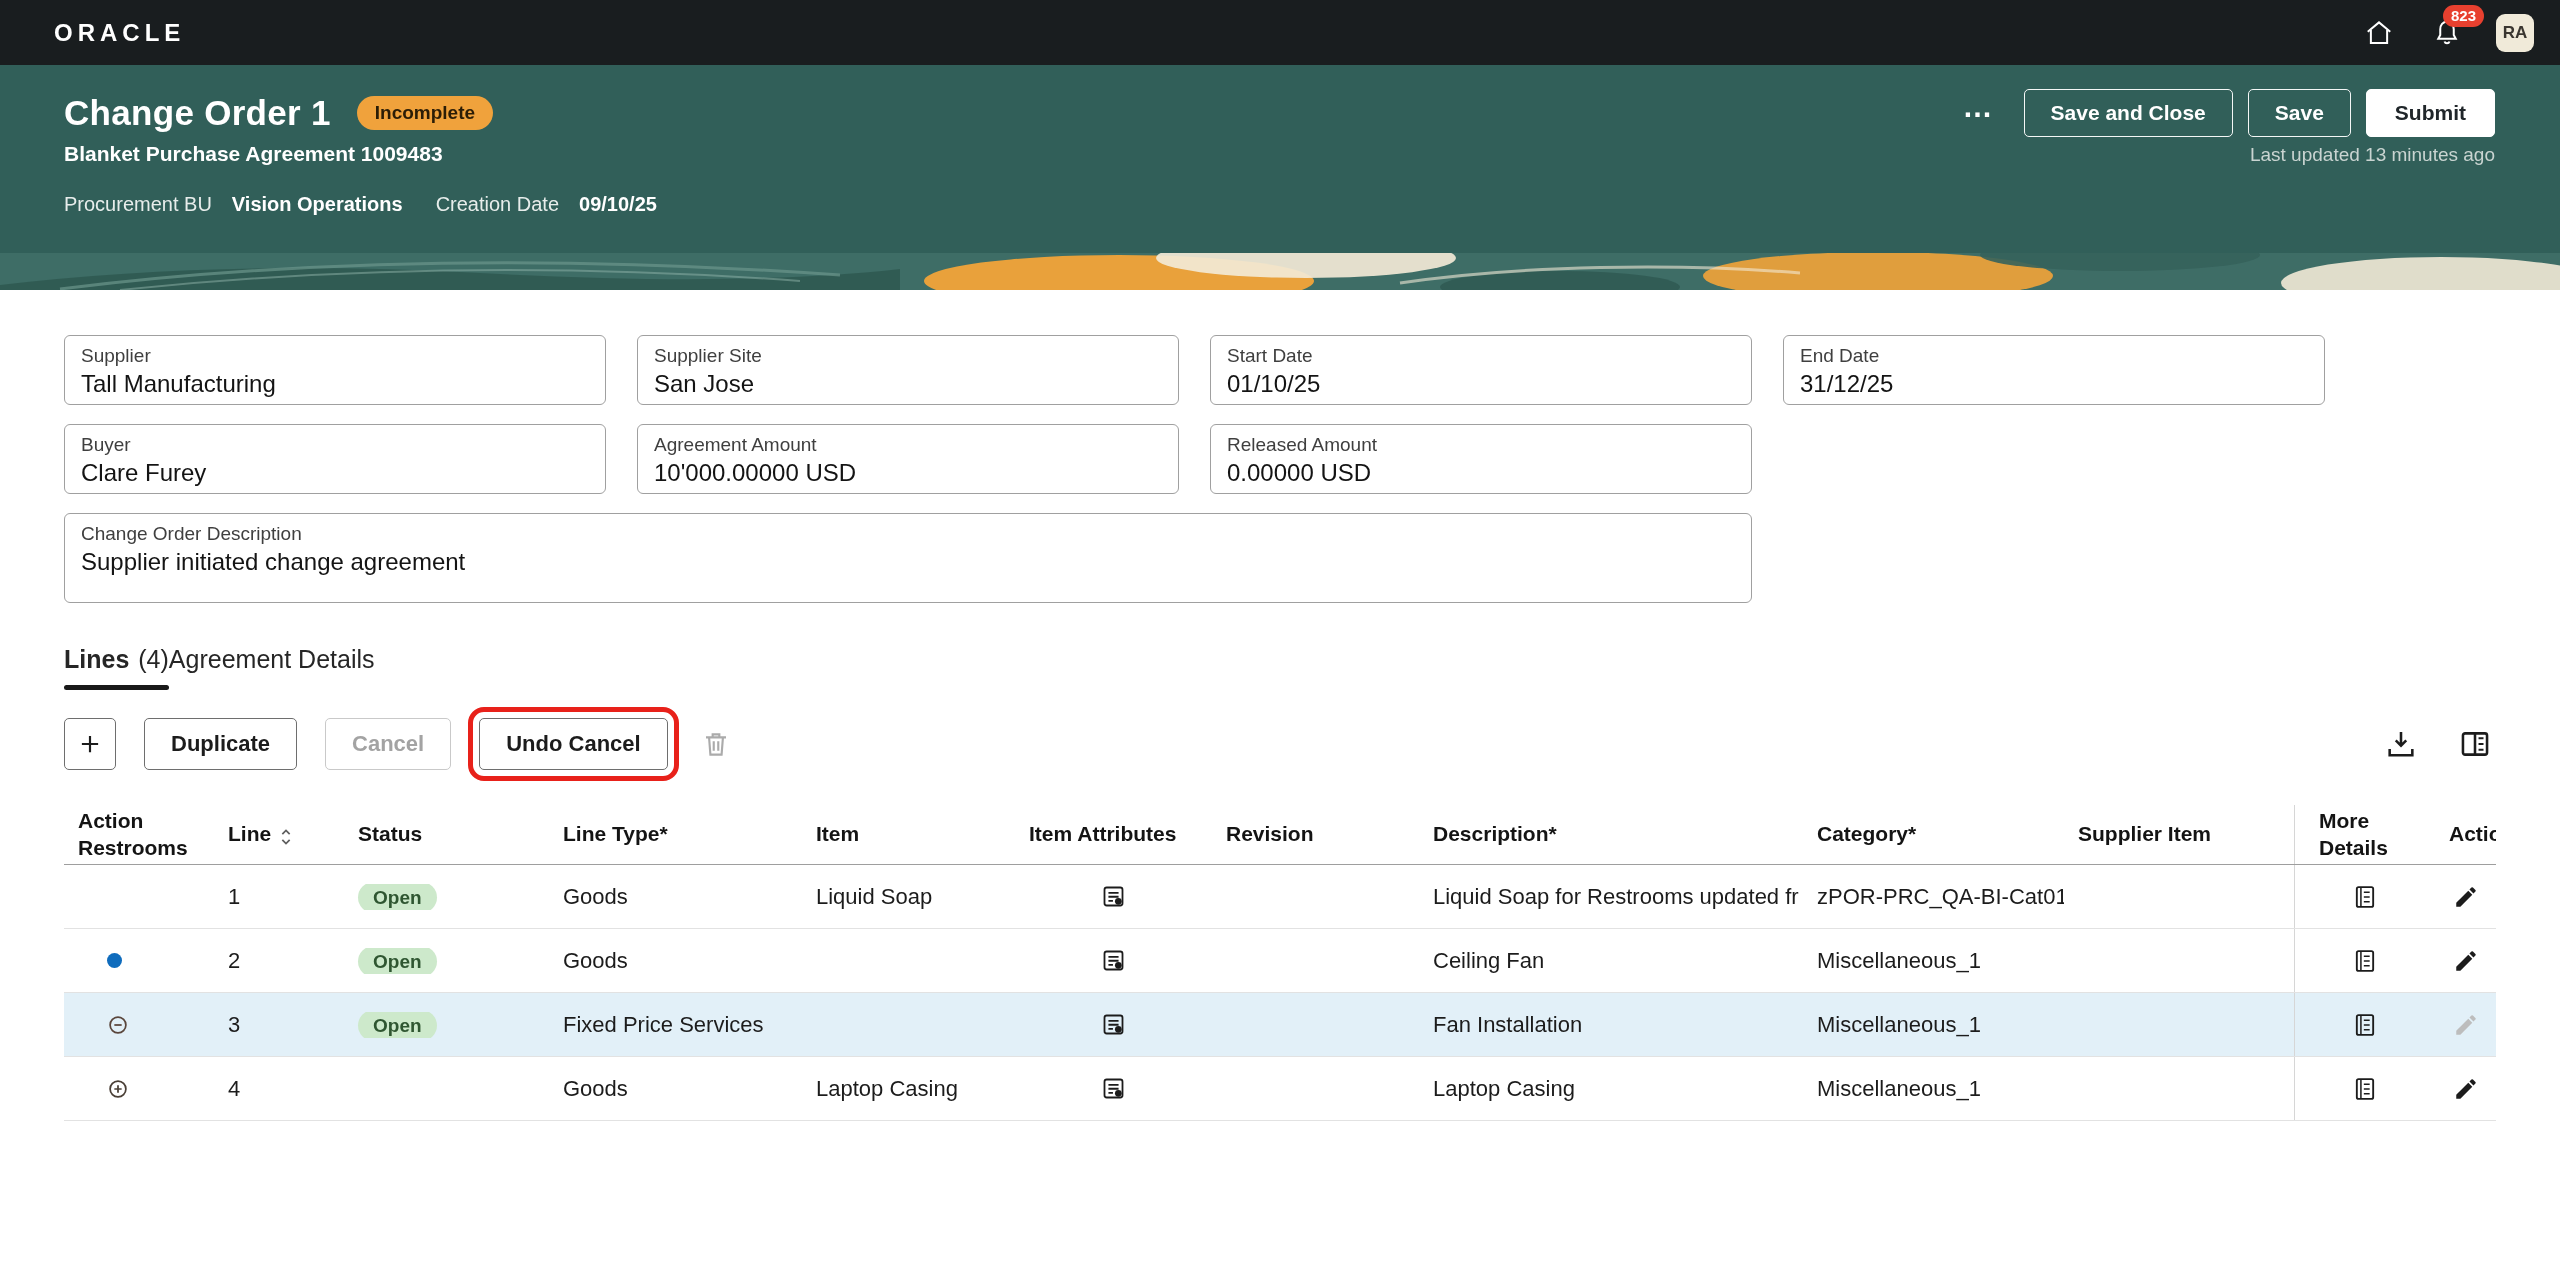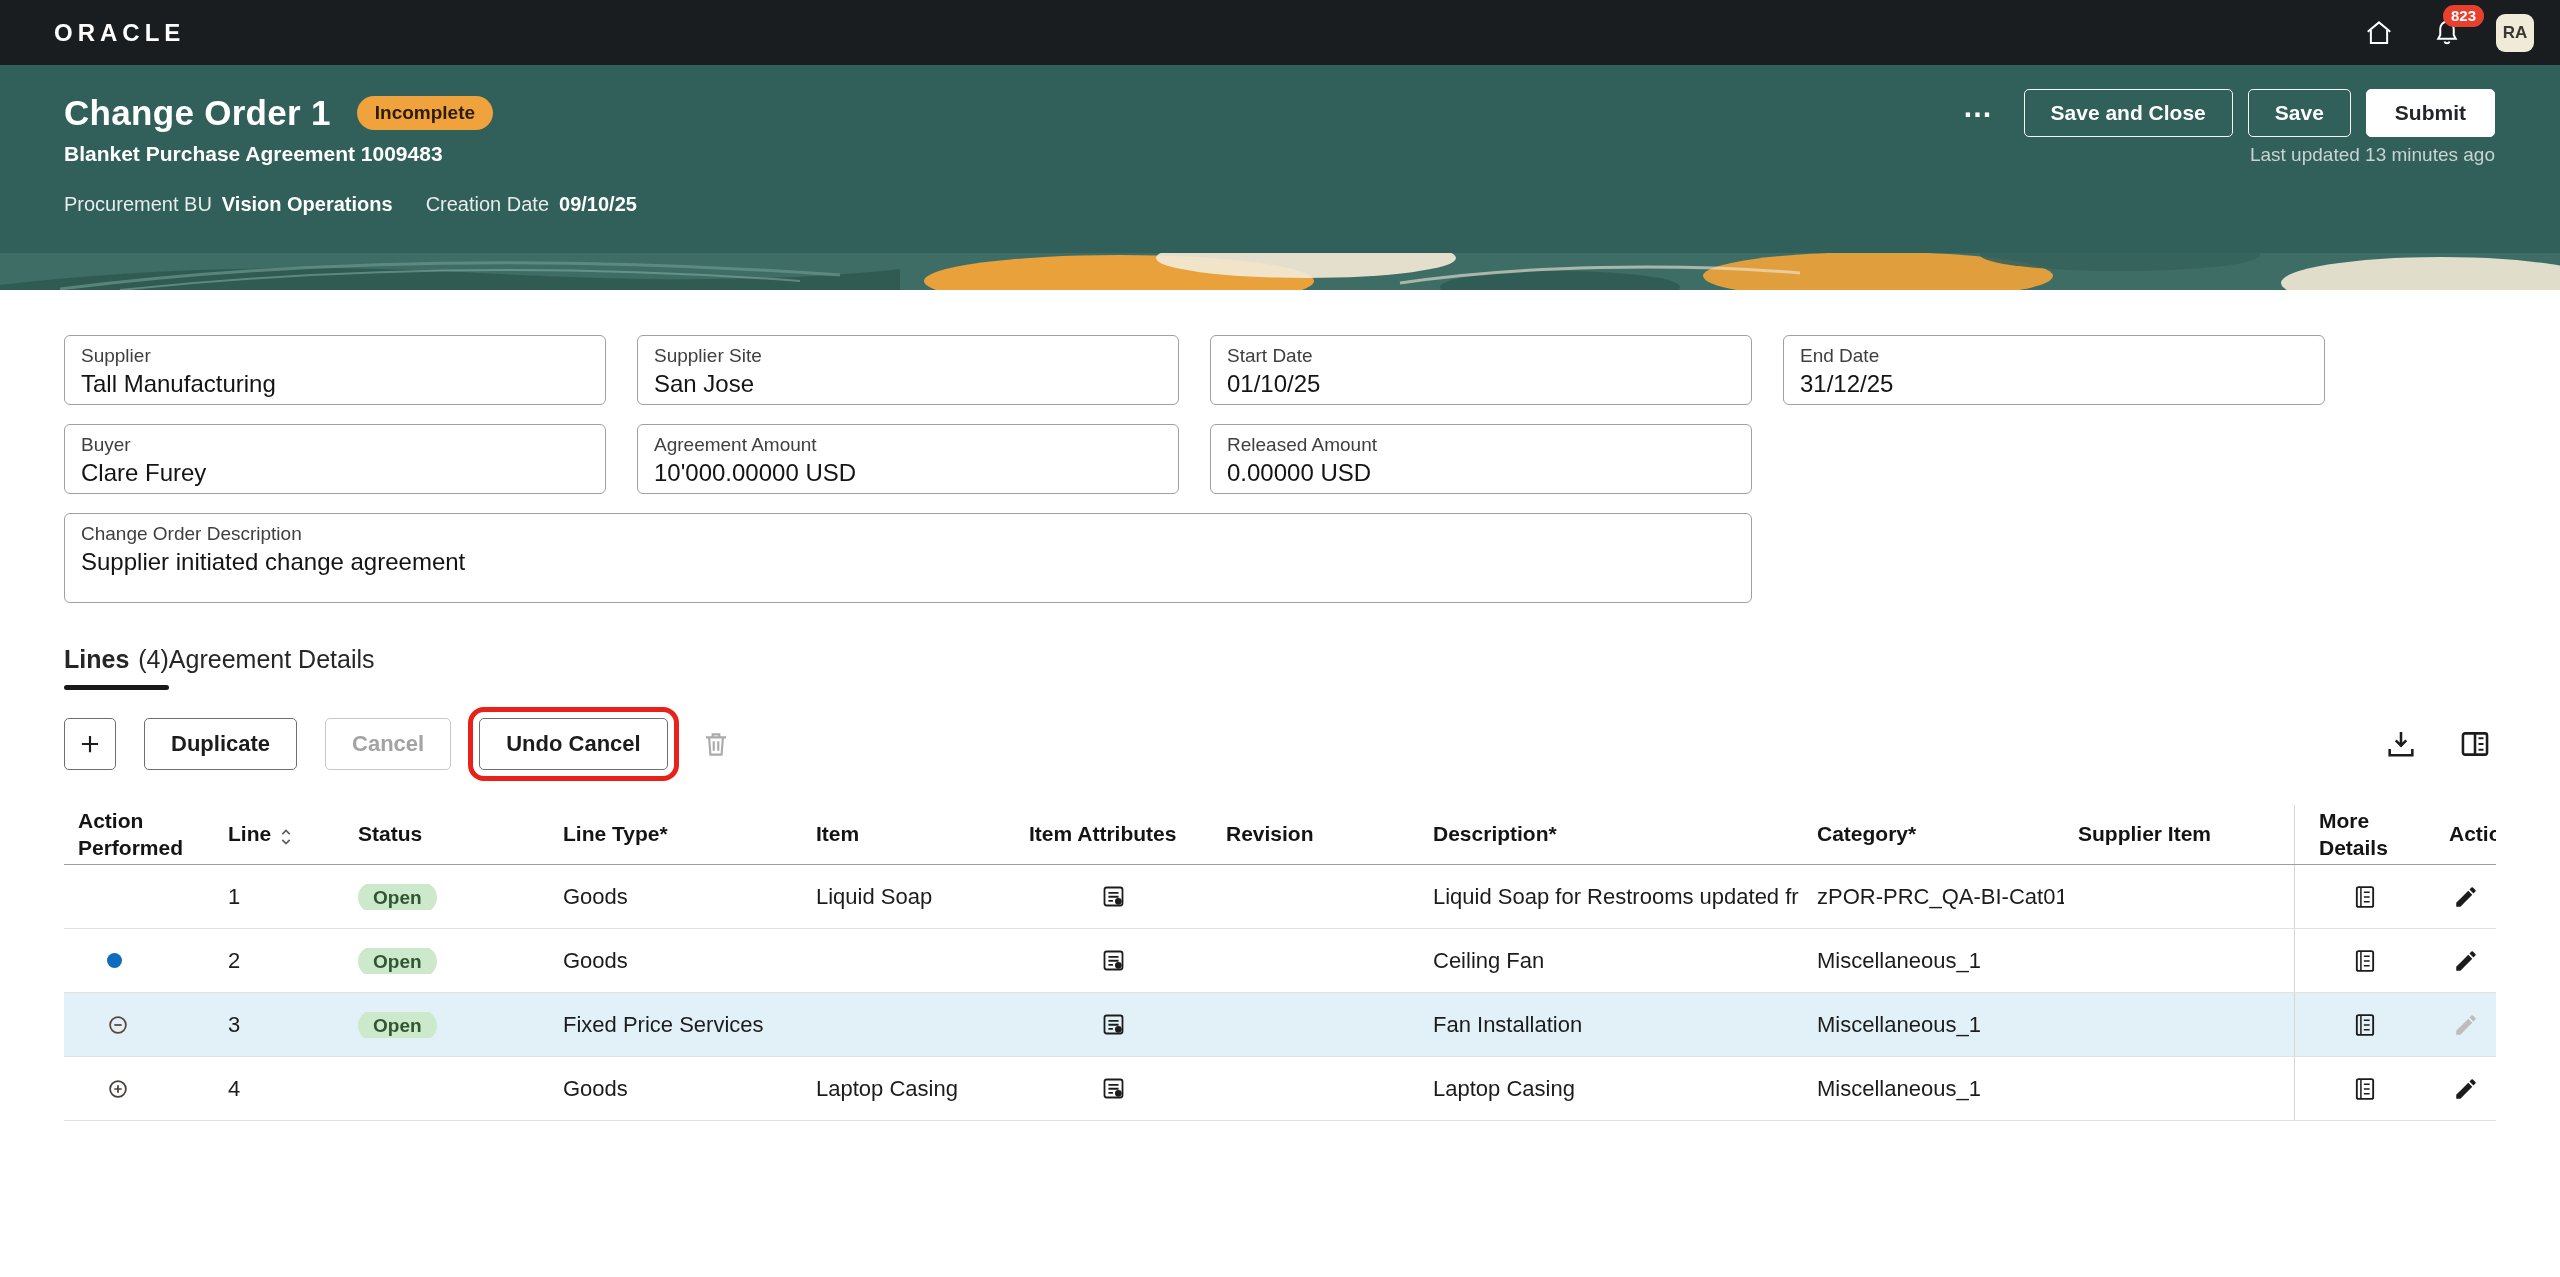--- a/index.html
+++ b/index.html
@@ -46,21 +46,21 @@
   }
   .primary-btn {
     background:#ffffff; border:1px solid #ffffff; color:#20262a;
     font-size:21px; font-weight:600; height:48px; padding:0 28px; border-radius:5px;
   }
   .header-row2 { display:flex; justify-content:space-between; align-items:baseline; margin-top:5px; }
   .subtitle { font-size:21px; font-weight:700; }
   .last-updated { font-size:19px; color:#c9d4d1; }
   .header-row3 { margin-top:27px; font-size:20px; display:flex; align-items:baseline; }
   .meta-label { color:#e7edeb; margin-right:10px; }
-  .meta-value { font-weight:700; color:#fff; }
+  .meta-value { font-weight:700; color:#fff;margin-left:10px; }
   .meta-gap { width:33px; }
 
   .banner { display:block; width:2560px; height:37px; }
 
   
   main { padding:45px 64px 0 64px; }
 
   .fields-grid { display:grid; grid-template-columns:repeat(4,542px); column-gap:31px; row-gap:19px; }
   .field {
     border:1px solid #a0a0a0; border-radius:6px; height:70px; padding:9px 16px; background:#fff;
@@ -253,21 +253,21 @@
             <rect x="3.5" y="4.5" width="17" height="15" rx="1.5"></rect>
             <line x1="12" y1="4.5" x2="12" y2="19.5"></line>
             <path d="M14.5 8 h3.5 M14.5 12 h3.5 M14.5 16 h3.5" stroke-width="1.4"></path>
           </svg>
       </button>
     </div>
   </div>
 
   <div class="table">
     <div class="thead">
-      <div class="cell c-ap">Action Performed</div>
+      <div class="cell c-ap">Action Restrooms</div>
       <div class="cell">
         <span class="sort-wrap">
           <span>Line</span>
           <svg width="18" height="22" viewBox="0 0 24 30" fill="none" stroke="#5f5f5f" stroke-width="2.4">
               <path d="M7 11 l5 -5 5 5"></path>
               <path d="M7 19 l5 5 5 -5"></path>
             </svg>
         </span>
       </div>
       <div class="cell">Status</div>

